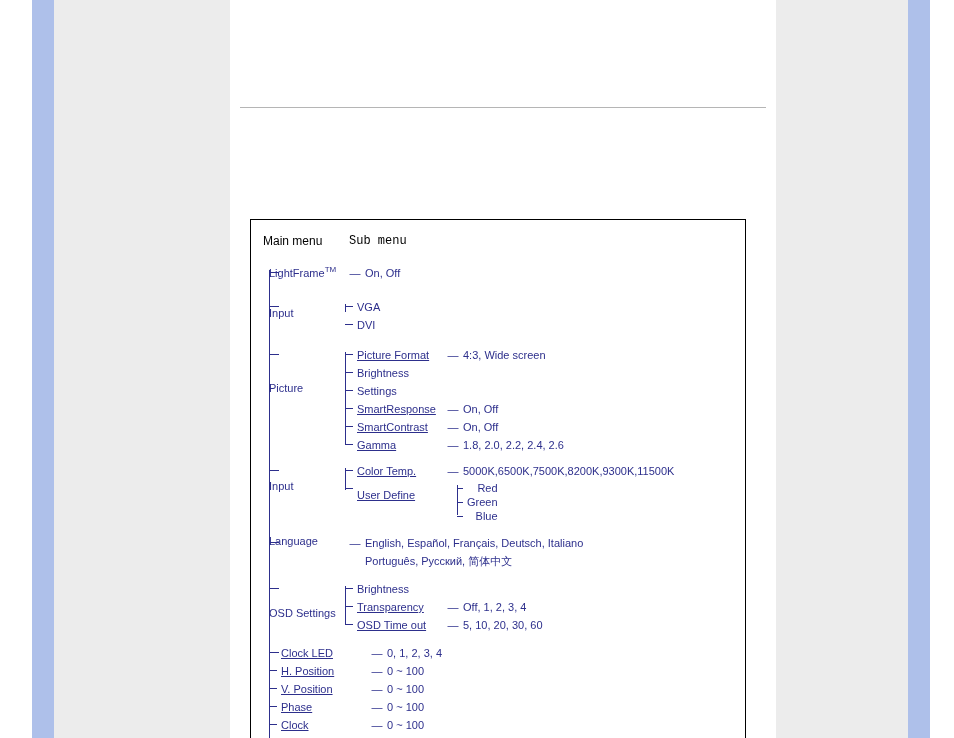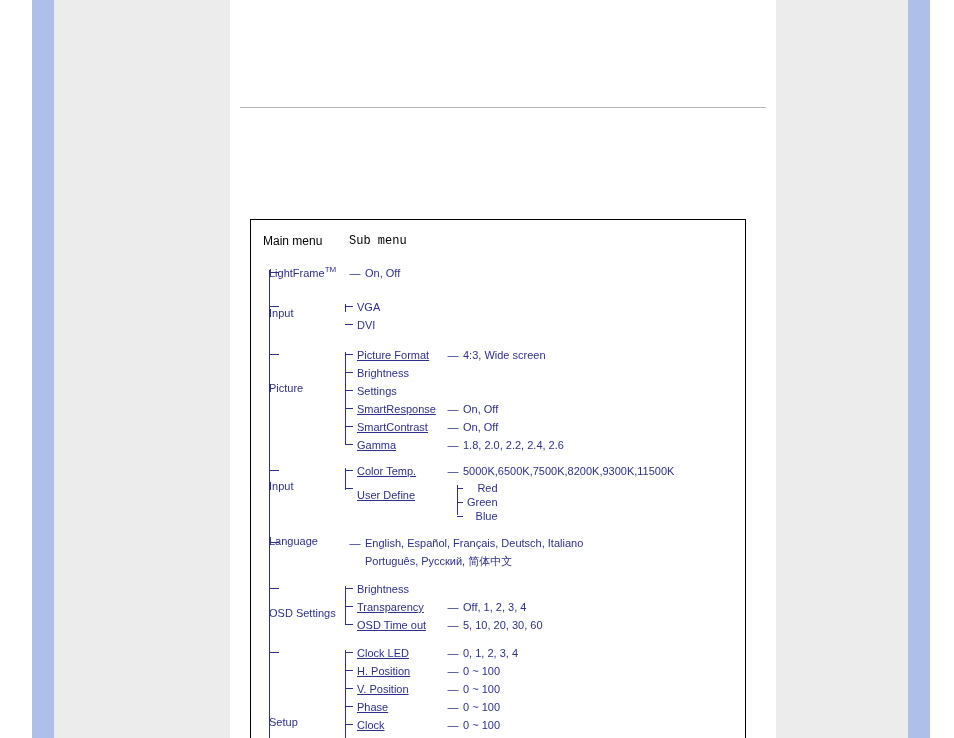--- a/index.html
+++ b/index.html
@@ -298,21 +298,20 @@
             </div>
             <div class="sub-row">
               <span class="sub-label">OSD Time out</span>
               <span class="dash">—</span>
               <span class="sub-val">5, 10, 20, 30, 60</span>
             </div>
           </div>
         </div>
 
         <div class="main-item">
-          <div class="main-label" style="padding-top:72px">Setup</div>
           <div class="sub-block">
             <div class="sub-spine" style="bottom:-20px"></div>
             <div class="sub-row">
               <span class="sub-label">Clock LED</span>
               <span class="dash">—</span>
               <span class="sub-val">0, 1, 2, 3, 4</span>
             </div>
             <div class="sub-row">
               <span class="sub-label">H. Position</span>
               <span class="dash">—</span>

